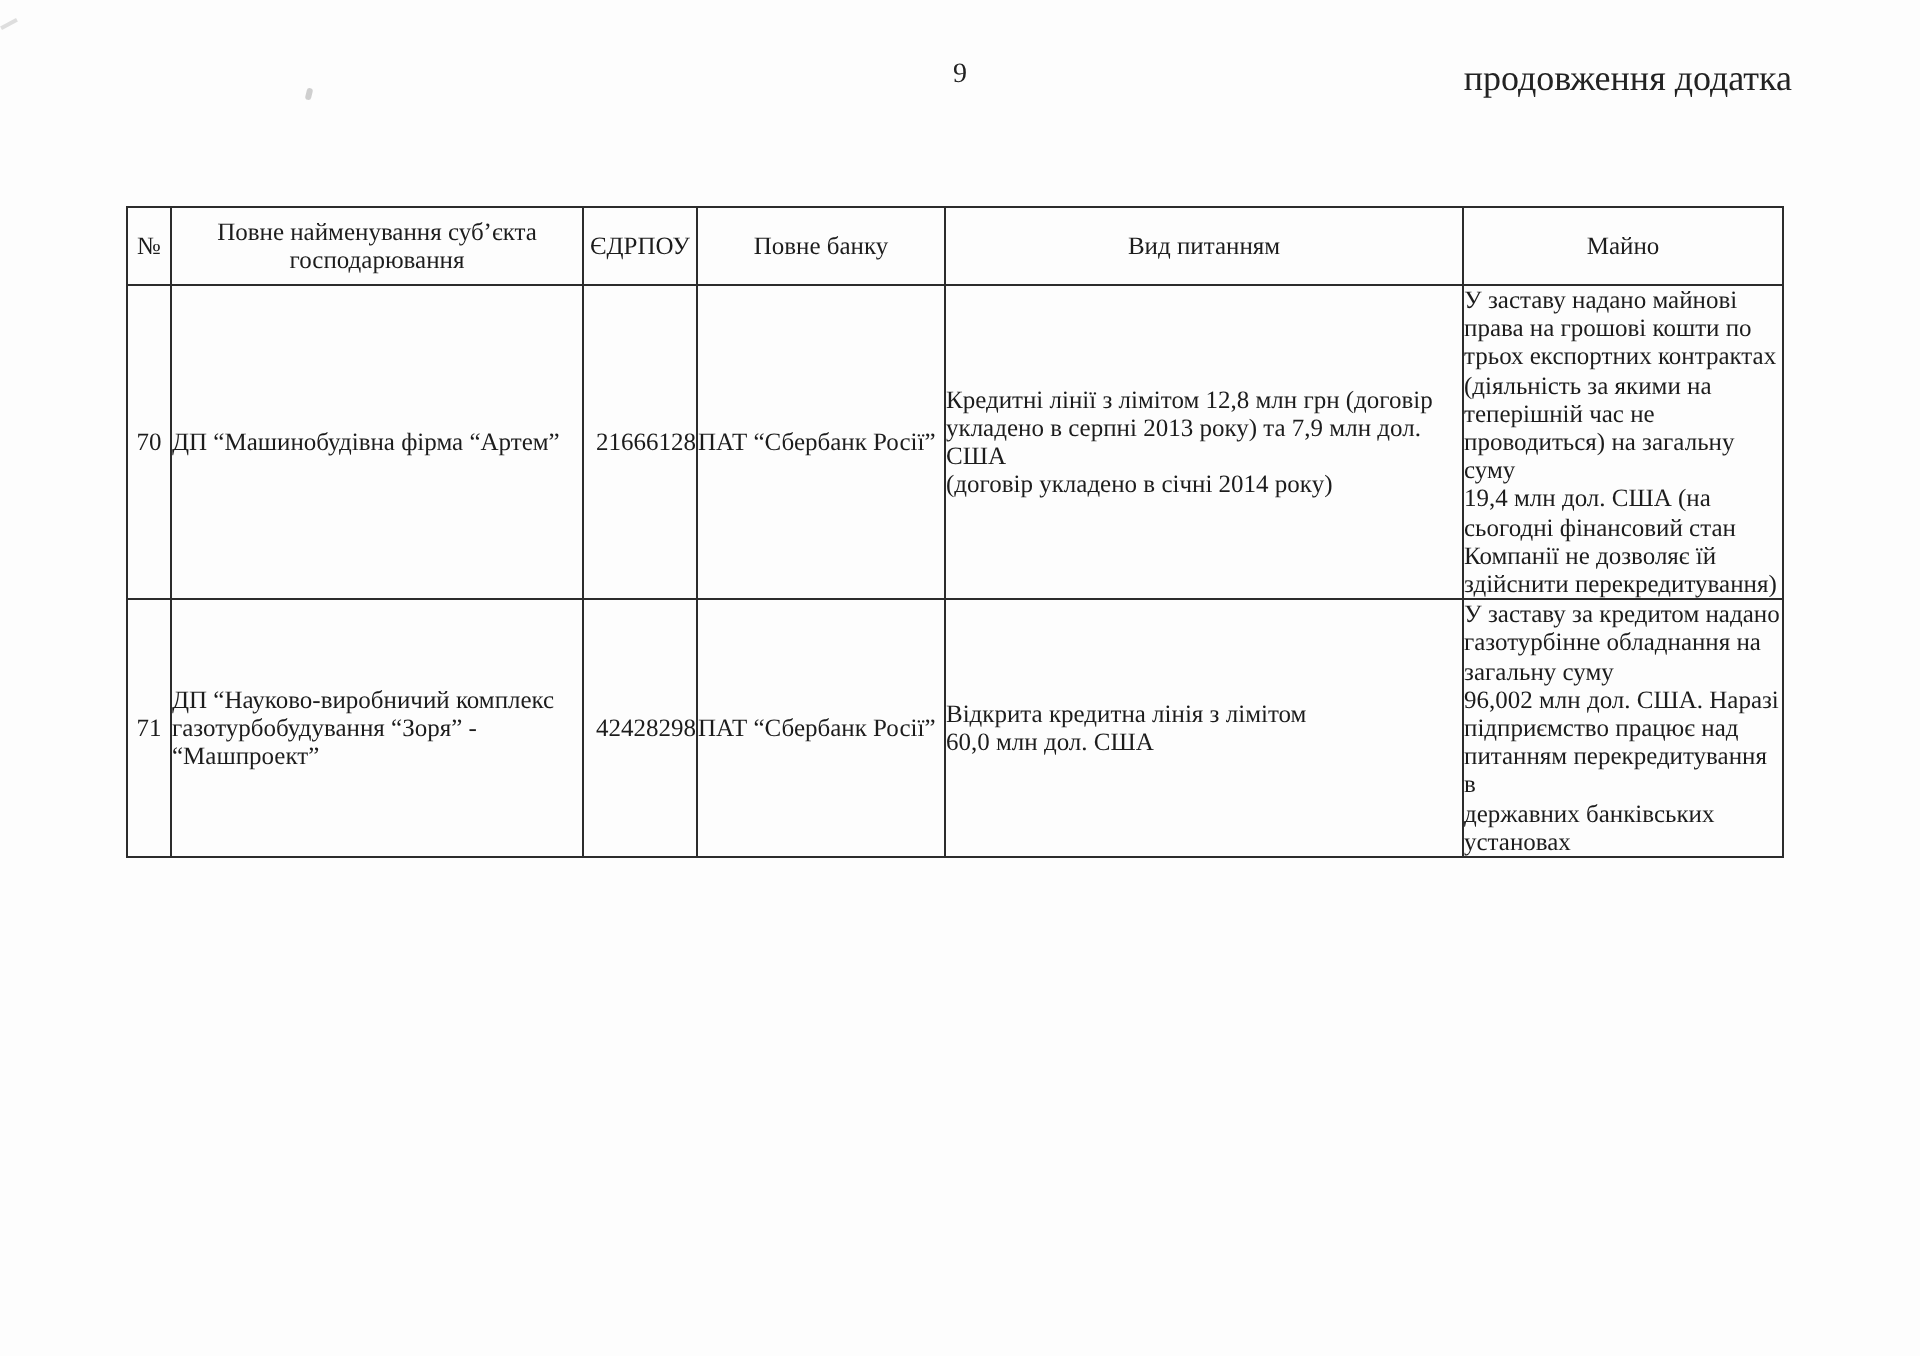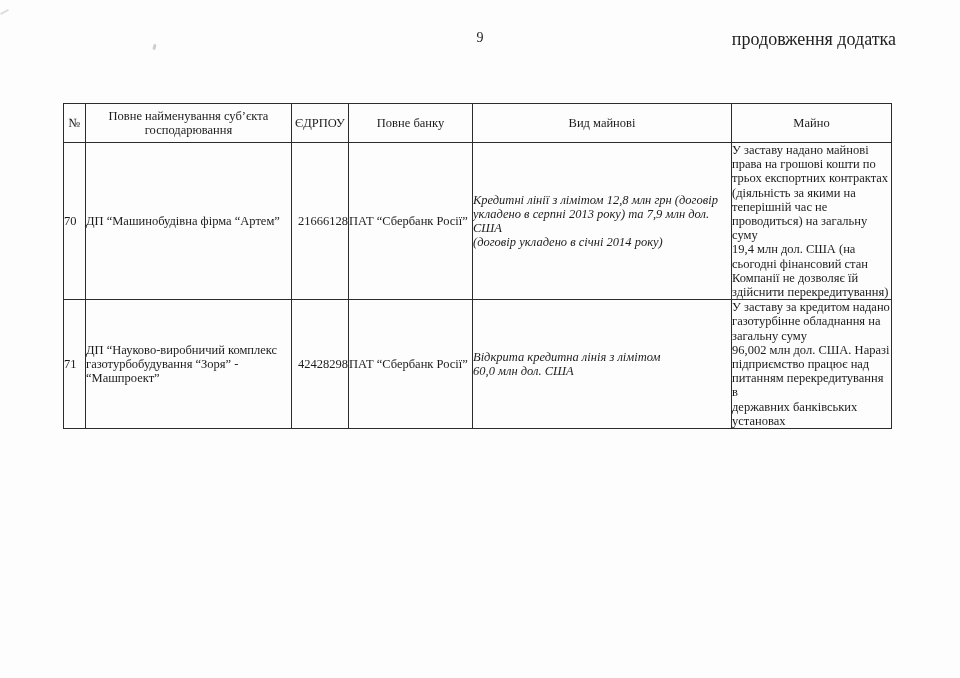--- a/index.html
+++ b/index.html
@@ -54,25 +54,25 @@
     color: #1c1c1c;
   }
   table.registry th {
     text-align: center;
     vertical-align: middle;
     height: 36px;
     padding: 1px 3px;
   }
   tr.row-70 { height: 141px; }
   tr.row-71 { height: 118px; }
-  td.c-num    { vertical-align: middle; }
+  td.c-num    { text-align: center; vertical-align: middle; }
   td.c-name   { vertical-align: middle; padding: 0 2px 0 4px; margin-top: 8px; }
   td.c-edrpou { text-align: right; vertical-align: middle; }
   td.c-bank   { vertical-align: middle; padding: 0 1px 0 4px; }
-  td.c-oper   { vertical-align: middle; padding: 0 2px 0 6px; font-style: italic; }
+  td.c-oper   { vertical-align: middle; padding: 0 2px 0 6px; }
   td.c-prop   { vertical-align: top; padding: 1px 2px 0 5px; }
   
   .speck-comma {
     position: absolute;
     left: 153px;
     top: 44px;
     width: 3px;
     height: 6px;
     border-radius: 2px;
     background: #cfcfcf;
@@ -105,21 +105,21 @@
     <col style="width:124px">
     <col style="width:259px">
     <col style="width:160px">
   </colgroup>
   <thead>
     <tr>
       <th>№</th>
       <th>Повне найменування суб’єкта господарювання</th>
       <th>ЄДРПОУ</th>
       <th>Повне банку</th>
-      <th>Вид майнові</th>
+      <th>Вид питанням</th>
       <th>Майно</th>
     </tr>
   </thead>
   <tbody>
     <tr class="row-70">
       <td class="c-num">70</td>
       <td class="c-name">ДП “Машинобудівна фірма “Артем”</td>
       <td class="c-edrpou">21666128</td>
       <td class="c-bank">ПАТ “Сбербанк Росії”</td>
       <td class="c-oper">Кредитні лінії з лімітом 12,8 млн грн (договір

